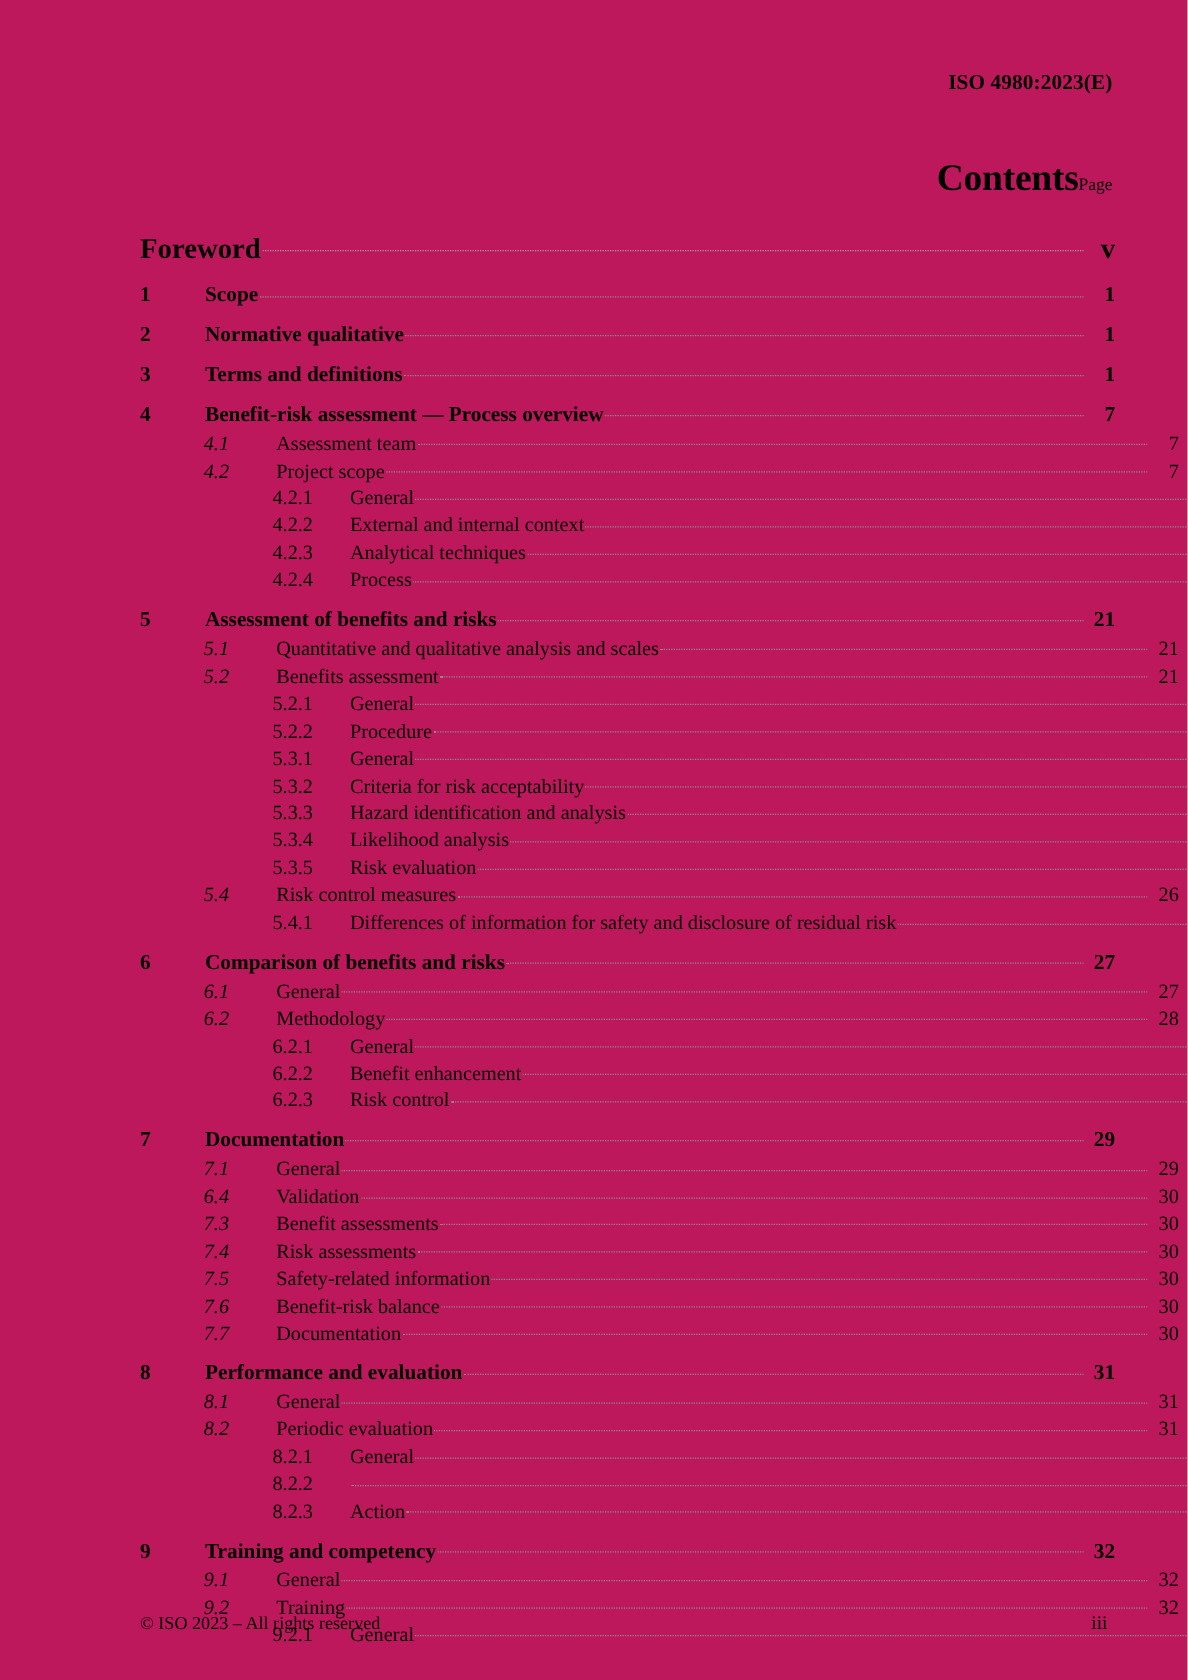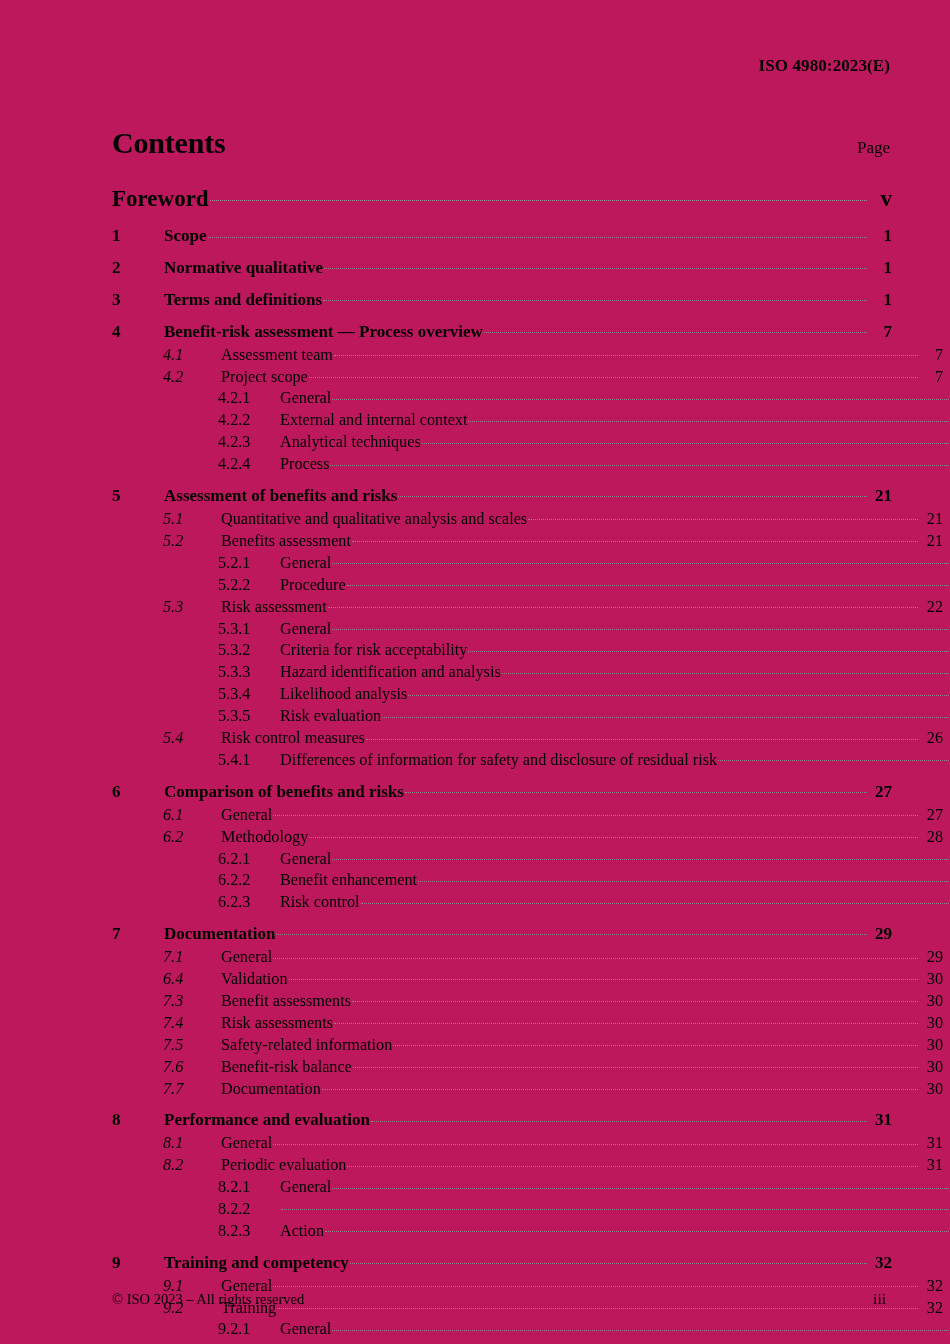--- a/index.html
+++ b/index.html
@@ -33,30 +33,30 @@
   }
 
   
   .title-row {
     position: absolute;
     top: 128px;
     left: 112px;
     right: 60px;
     display: flex;
     align-items: baseline;
-    justify-content: space-between;
+    justify-content: flex-end;
   }
   .contents-title {
     font-size: 30px;
     font-weight: bold;
     letter-spacing: -0.2px;
     line-height: 1;
   }
   .page-label {
-    font-size: 17px;
+    font-size: 14px;
     font-weight: normal;
     line-height: 1;
   }
 
   
   .toc {
     position: absolute;
     top: 183px;
     left: 112px;
     width: 780px;
@@ -251,26 +251,20 @@
       <div class="toc-entry lvl3">
         <span class="num">5.2.1</span>
         <span class="label">General</span>
         <span class="leader"></span>
       </div>
       <div class="toc-entry lvl3">
         <span class="num">5.2.2</span>
         <span class="label">Procedure</span>
         <span class="leader"></span>
       </div>
-      <div class="toc-entry lvl2">
-        <span class="num">5.3</span>
-        <span class="label">Risk assessment</span>
-        <span class="leader"></span>
-        <span class="pg">22</span>
-      </div>
       <div class="toc-entry lvl3">
         <span class="num">5.3.1</span>
         <span class="label">General</span>
         <span class="leader"></span>
       </div>
       <div class="toc-entry lvl3">
         <span class="num">5.3.2</span>
         <span class="label">Criteria for risk acceptability</span>
         <span class="leader"></span>
       </div>

